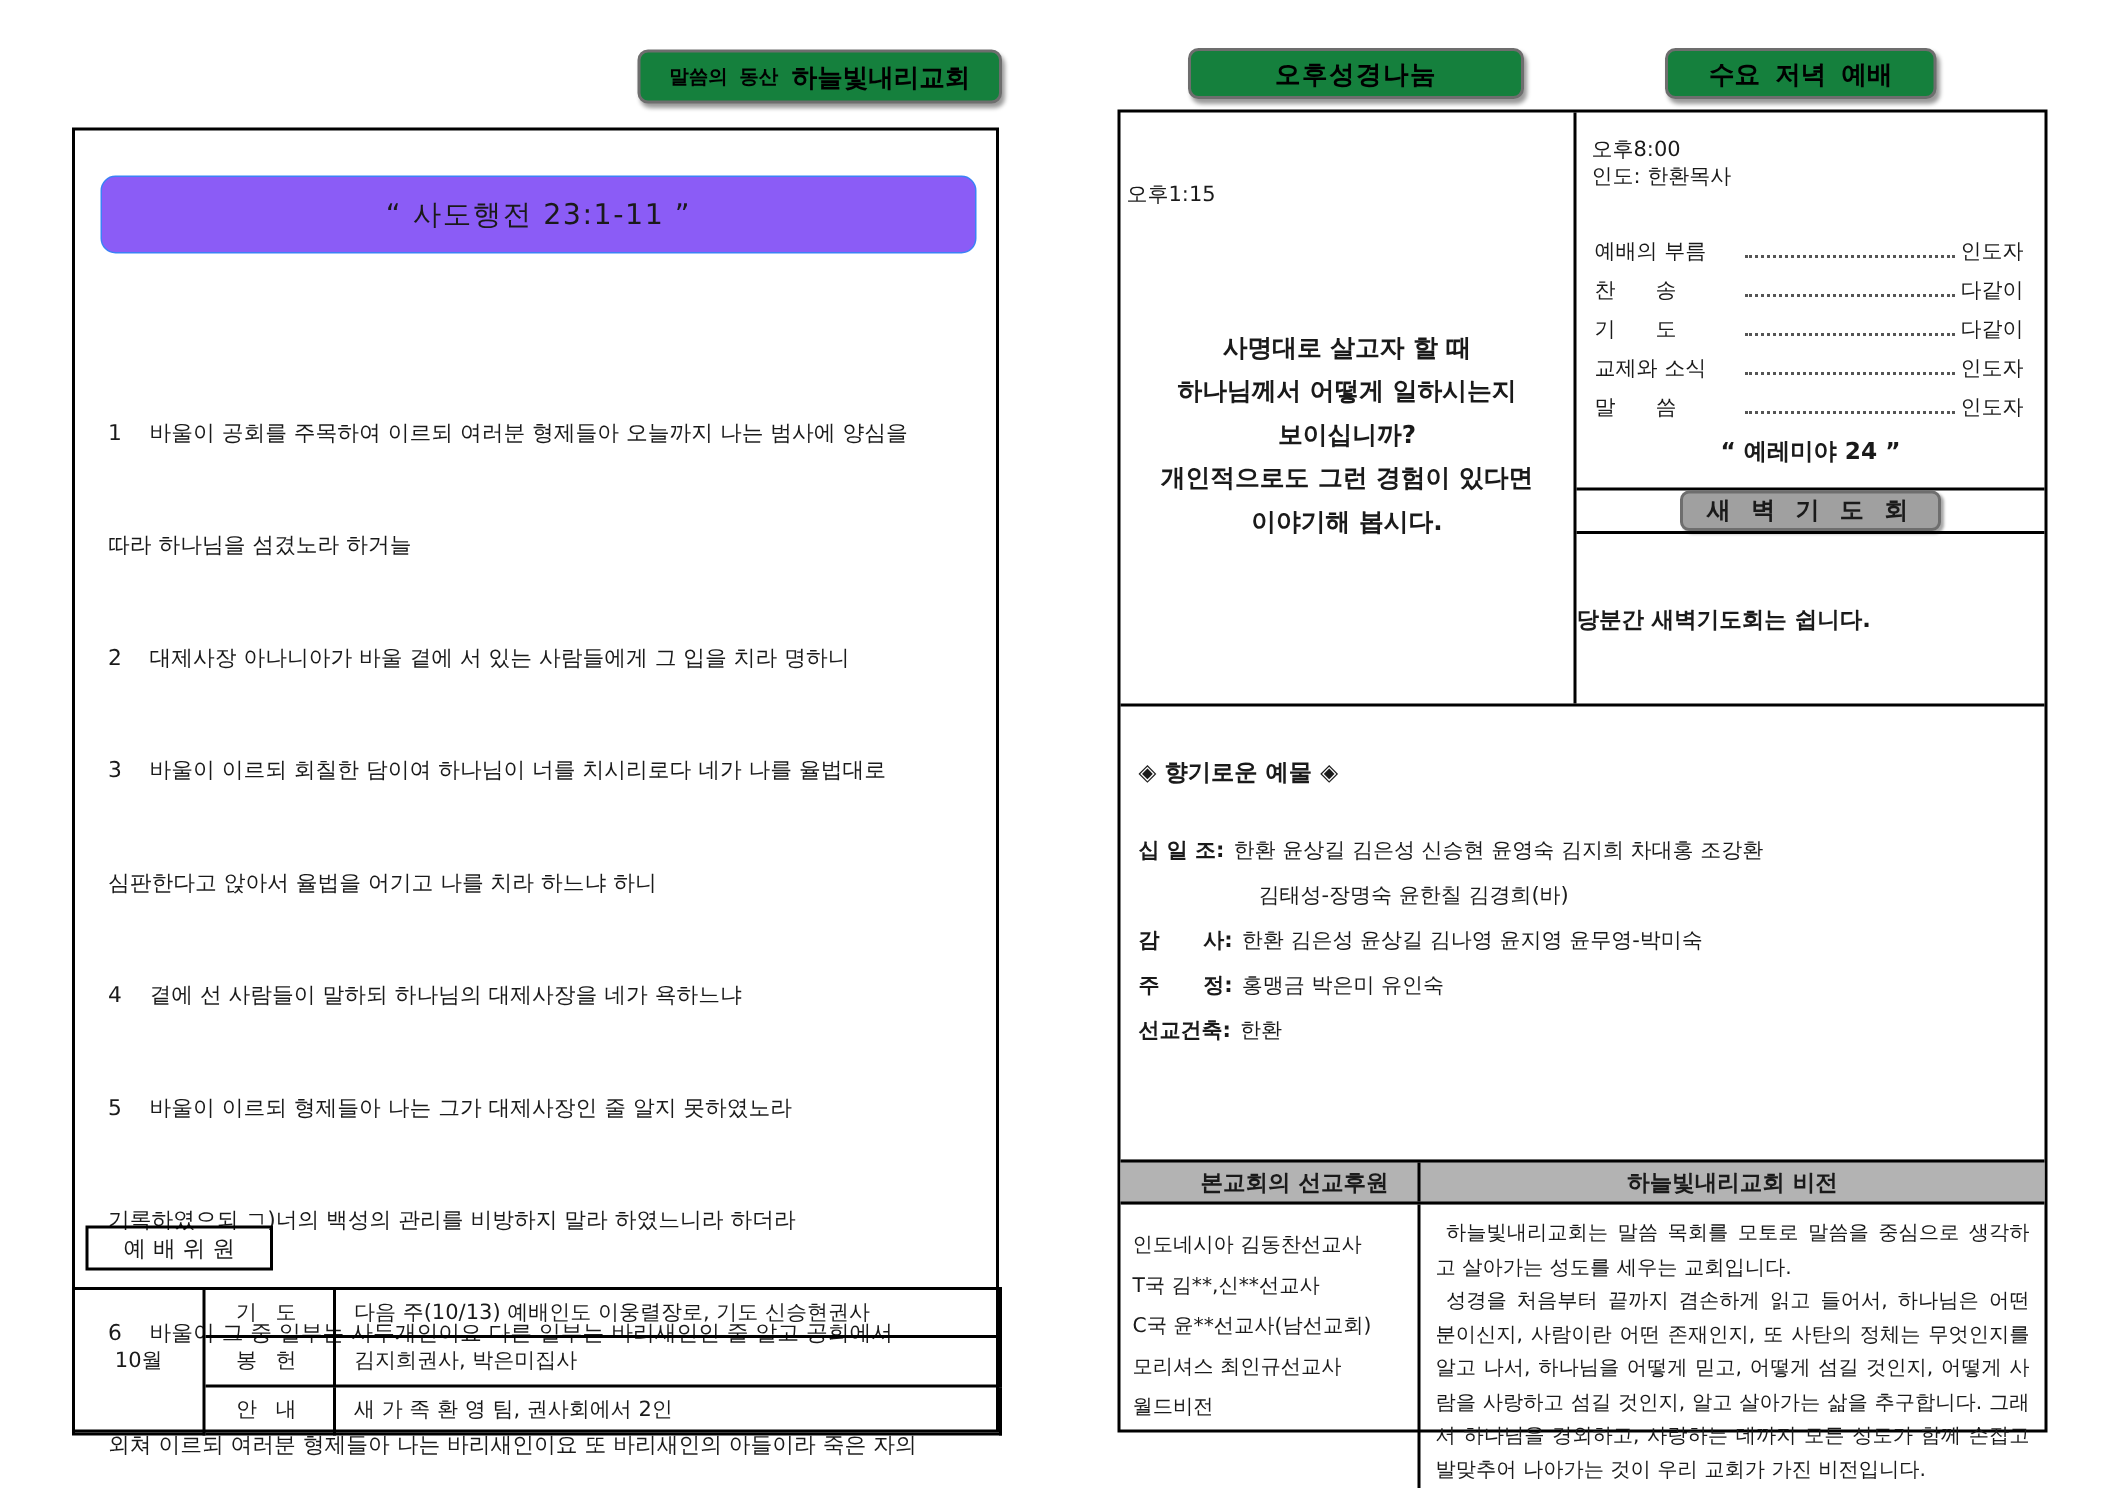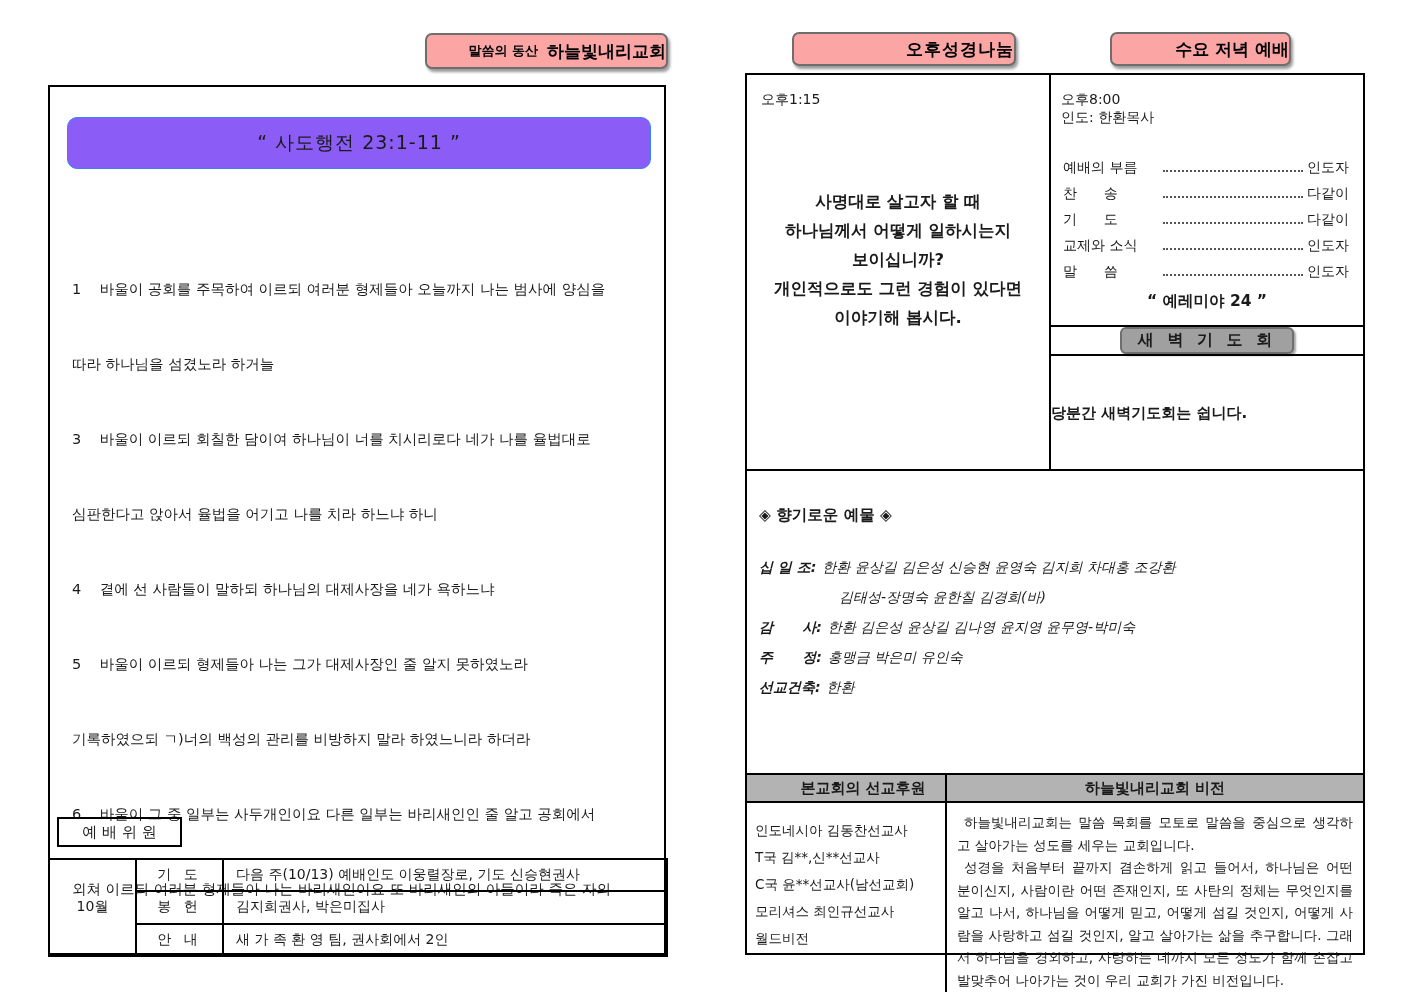--- a/index.html
+++ b/index.html
@@ -1,24 +1,24 @@
 <!DOCTYPE html>
 <html><head>
 <meta charset="utf-8">
 <style>
   * { margin:0; padding:0; box-sizing:border-box; }
   html,body { width:1403px; height:992px; background:#ffffff;
     font-family:"DejaVu Sans", sans-serif; color:#1a1a1a; }
   .abs { position:absolute; }
 
   
-  .badge { background:#fca5a5; border:2px solid #6e6e6e; border-radius:7px;
+  .badge { background:#15803d; border:2px solid #6e6e6e; border-radius:7px;
     box-shadow:2px 3px 3px rgba(0,0,0,0.40);
-    display:flex; align-items:center; justify-content:flex-end;
-    font-weight:bold; color:#000; }
+    display:flex; align-items:center; justify-content:center;
+    font-weight:bold; color:#000;font-family:Liberation Mono, monospace; }
   .badge-top-left { left:425px; top:33px; width:243px; height:36px; gap:9px; }
   .badge-small { font-size:13px; }
   .badge-large { font-size:17px; }
   .badge-sharing { left:792px; top:32px; width:224px; height:34px; font-size:17px; letter-spacing:1px; }
   .badge-wed { left:1110px; top:32px; width:181px; height:34px; font-size:17px; }
 
   
   .left-box { left:48px; top:85px; width:618px; height:870px; border:2px solid #000; }
   .title-pill { left:17px; top:30px; width:584px; height:52px; background:#8b5cf6;
     border:1px solid #3b82f6; border-radius:10px; display:flex; align-items:center;
@@ -35,42 +35,42 @@
     display:flex; align-items:center; font-size:14px; }
   .lp-month { grid-row:1 / span 3; justify-content:center; }
   .lp-label { justify-content:center; letter-spacing:4px; }
   .lp-value { padding-left:12px; }
 
   
   .right-box { left:745px; top:73px; width:620px; height:882px; border:2px solid #000; }
   .rb-row1 { display:flex; height:394px; }
   .rb-cell-left { width:304px; border-right:2px solid #000; position:relative; }
   .rb-cell-right { flex:1; position:relative; }
-  .sharing-time { padding:16px 0 0 14px; font-size:14px; }
+  .sharing-time { padding:16px 0 0 4px; font-size:14px;margin-top:30px; }
   .question { margin-top:78px; text-align:center; font-weight:bold; font-size:16.5px;
     line-height:29px; font-family:"DejaVu Sans", sans-serif; }
   .ws-head { padding:16px 14px 0 10px; display:flex; justify-content:space-between;
     font-size:14px;flex-direction:column; }
   .ws-order { margin-top:24px; padding:0 14px 0 12px; }
   .ws-row { display:flex; align-items:flex-end; height:26px; font-size:14px; }
   .ws-item { width:96px; white-space:pre; }
   .ws-leader { flex:1; border-bottom:2px dotted #555; margin:0 4px 5px 4px; height:1px; }
   .ws-who { white-space:nowrap; }
   .ws-scripture { margin-top:10px; text-align:center; font-weight:bold; font-size:15.5px; }
   .dawn-band { margin-top:13px; height:31px; border-top:2px solid #000; border-bottom:2px solid #000;
     display:flex; align-items:center; justify-content:center; }
   .dawn-badge { background:#a0a0a0; border:2px solid #6e6e6e; border-radius:6px;
     box-shadow:2px 2px 2px rgba(0,0,0,0.35); padding:1px 16px; font-weight:bold;
     font-size:16px; letter-spacing:4px; }
   .dawn-notice { margin-top:48px; text-align:left; font-weight:bold; font-size:15px; }
 
   .rb-row2 { height:304px; border-top:2px solid #000; padding:34px 14px 0 12px; }
   .offer-title { font-weight:bold; font-size:15.5px; }
   .offer-items { margin-top:26px; }
-  .offer-row { display:flex; font-size:14px; line-height:30px;font-style:italic; }
+  .offer-row { display:flex; font-size:14px; line-height:30px; }
   .offer-label { font-weight:bold; white-space:pre; }
   .offer-value { margin-left:6px; white-space:pre-wrap; }
   .offer-indent { padding-left:74px; }
 
   .rb-row3h { height:30px; display:grid; grid-template-columns:200px 1fr;
     border-top:2px solid #000; border-bottom:2px solid #000; background:#b3b3b3; }
   .rb-h-cell { display:flex; align-items:center; justify-content:center; font-weight:bold;
     font-size:15px; }
   .rb-h-cell:first-child { border-right:2px solid #000;padding-left:34px; }
   .rb-row3b { height:260px; display:grid; grid-template-columns:200px 1fr; }
@@ -87,20 +87,21 @@
   <span class="badge-small">말씀의 동산</span>
   <span class="badge-large">하늘빛내리교회</span>
 </div>
 
 <div class="abs left-box">
   <div class="abs title-pill">“  사도행전  23:1-11  ”</div>
 
   <div class="abs verses">
     <div class="vline">1    바울이 공회를 주목하여 이르되 여러분 형제들아 오늘까지 나는 범사에 양심을</div>
     <div class="vline">따라 하나님을 섬겼노라 하거늘</div>
+    <div class="vline">2    대제사장 아나니아가 바울 곁에 서 있는 사람들에게 그 입을 치라 명하니</div>
     <div class="vline">3    바울이 이르되 회칠한 담이여 하나님이 너를 치시리로다 네가 나를 율법대로</div>
     <div class="vline">심판한다고 앉아서 율법을 어기고 나를 치라 하느냐 하니</div>
     <div class="vline">4    곁에 선 사람들이 말하되 하나님의 대제사장을 네가 욕하느냐</div>
     <div class="vline">5    바울이 이르되 형제들아 나는 그가 대제사장인 줄 알지 못하였노라</div>
     <div class="vline">기록하였으되 ㄱ)너의 백성의 관리를 비방하지 말라 하였느니라 하더라</div>
     <div class="vline">6    바울이 그 중 일부는 사두개인이요 다른 일부는 바리새인인 줄 알고 공회에서</div>
     <div class="vline">외쳐 이르되 여러분 형제들아 나는 바리새인이요 또 바리새인의 아들이라 죽은 자의</div>
     
     
     

